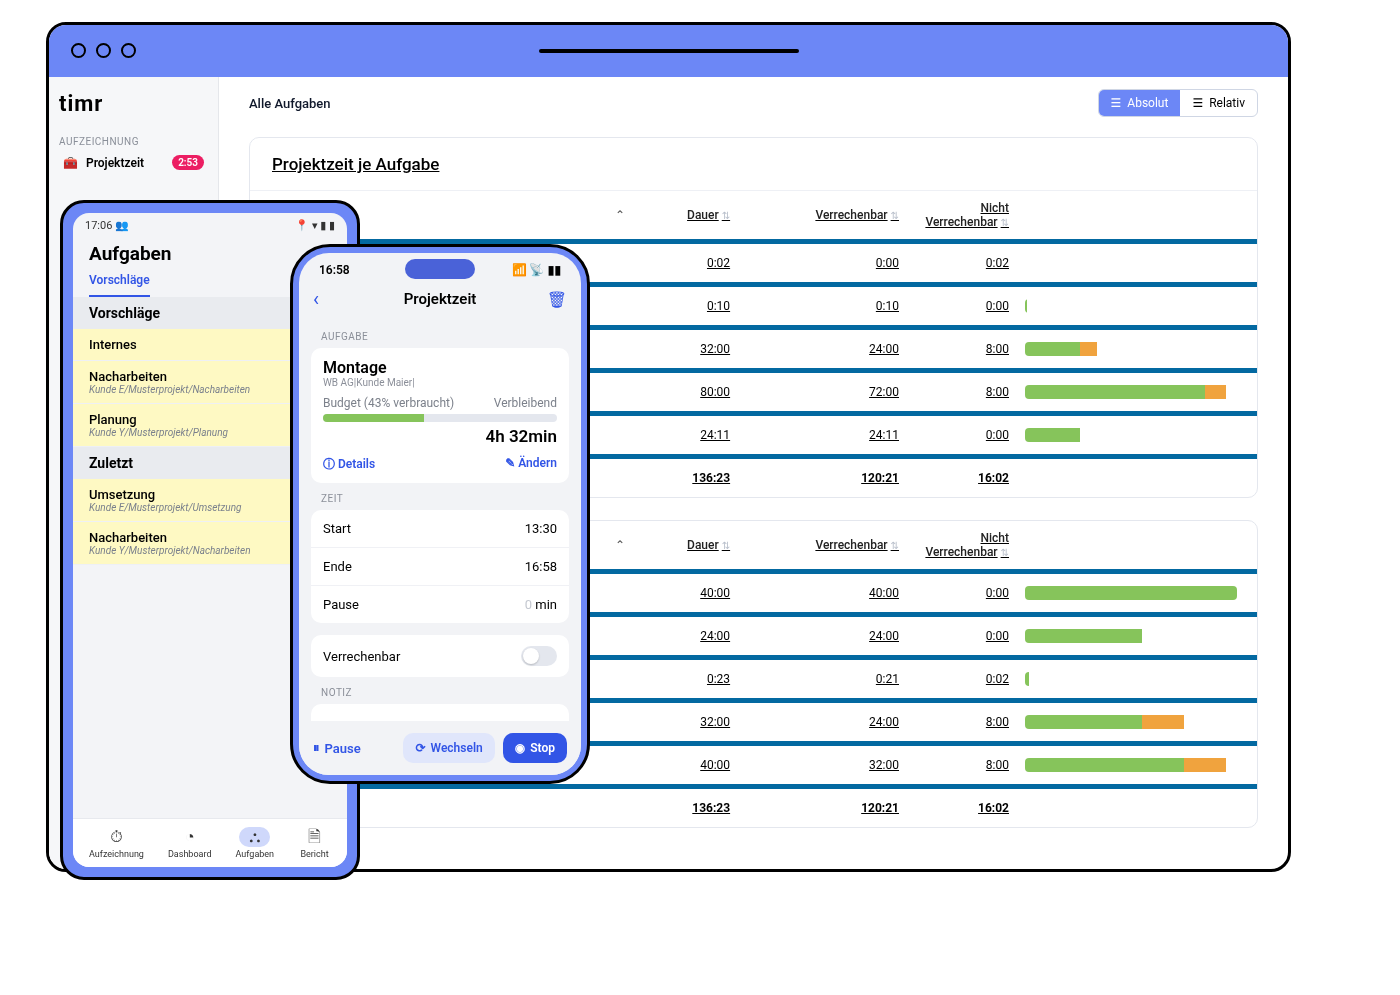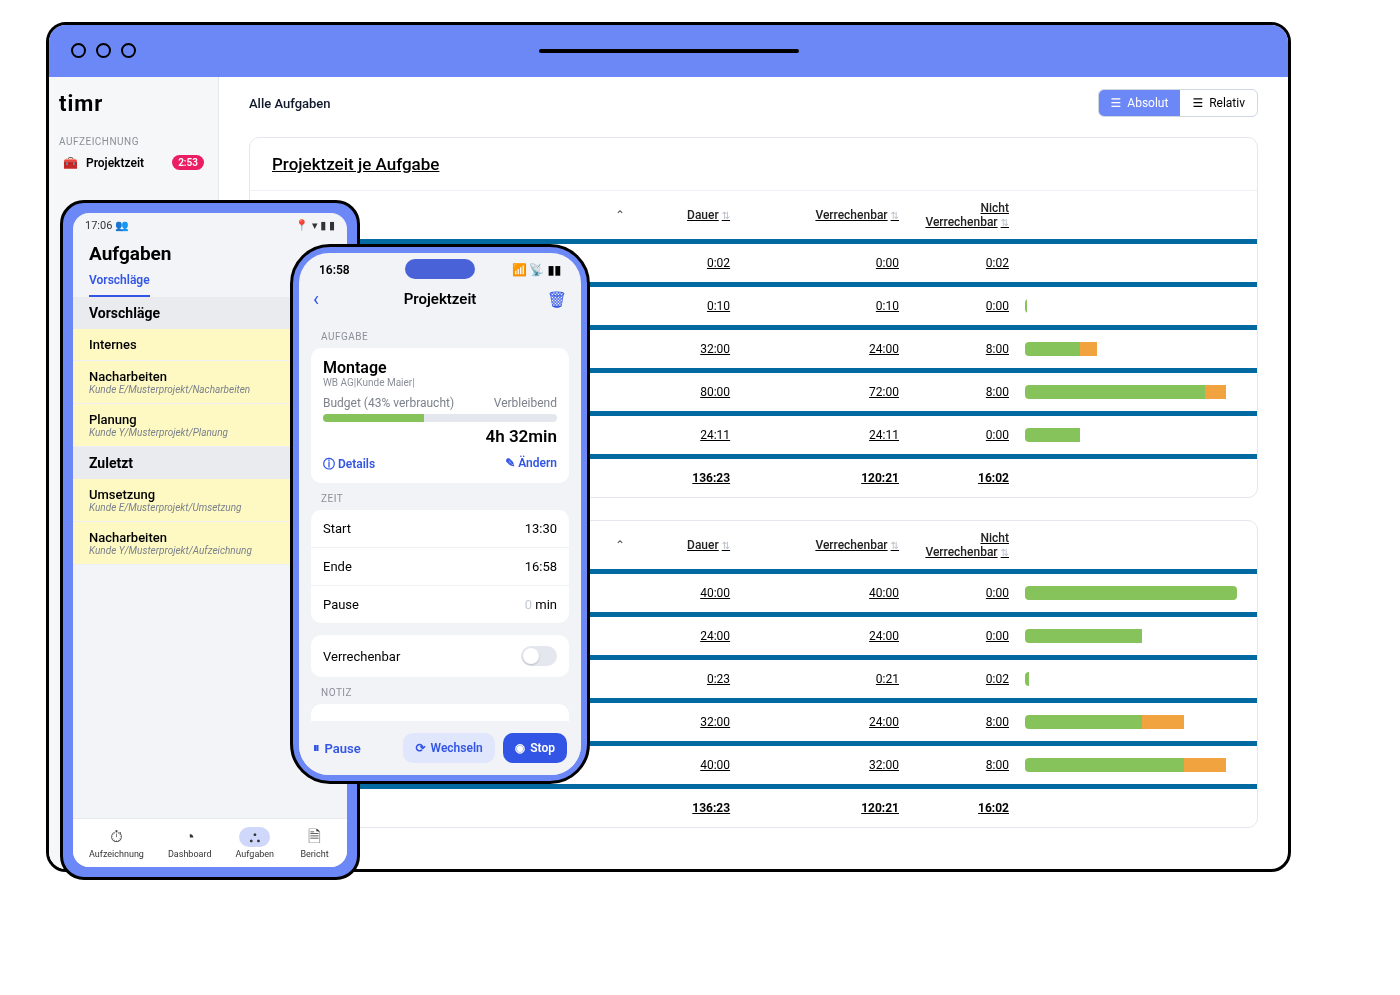--- a/index.html
+++ b/index.html
@@ -515,21 +515,21 @@
       <div class="t">Planung</div>
       <div class="s">Kunde Y/Musterprojekt/Planung</div>
     </div>
     <div class="a-heading">Zuletzt</div>
     <div class="a-item">
       <div class="t">Umsetzung</div>
       <div class="s">Kunde E/Musterprojekt/Umsetzung</div>
     </div>
     <div class="a-item">
       <div class="t">Nacharbeiten</div>
-      <div class="s">Kunde Y/Musterprojekt/Aufzeichnung</div>
+      <div class="s">Kunde Y/Musterprojekt/Nacharbeiten</div>
     </div>
     <div class="a-bottomnav">
       <div class="bn">
         <span class="bn-ic">⏱</span>
         <span>Aufzeichnung</span>
       </div>
       <div class="bn">
         <span class="bn-ic">◔</span>
         <span>Dashboard</span>
       </div>

